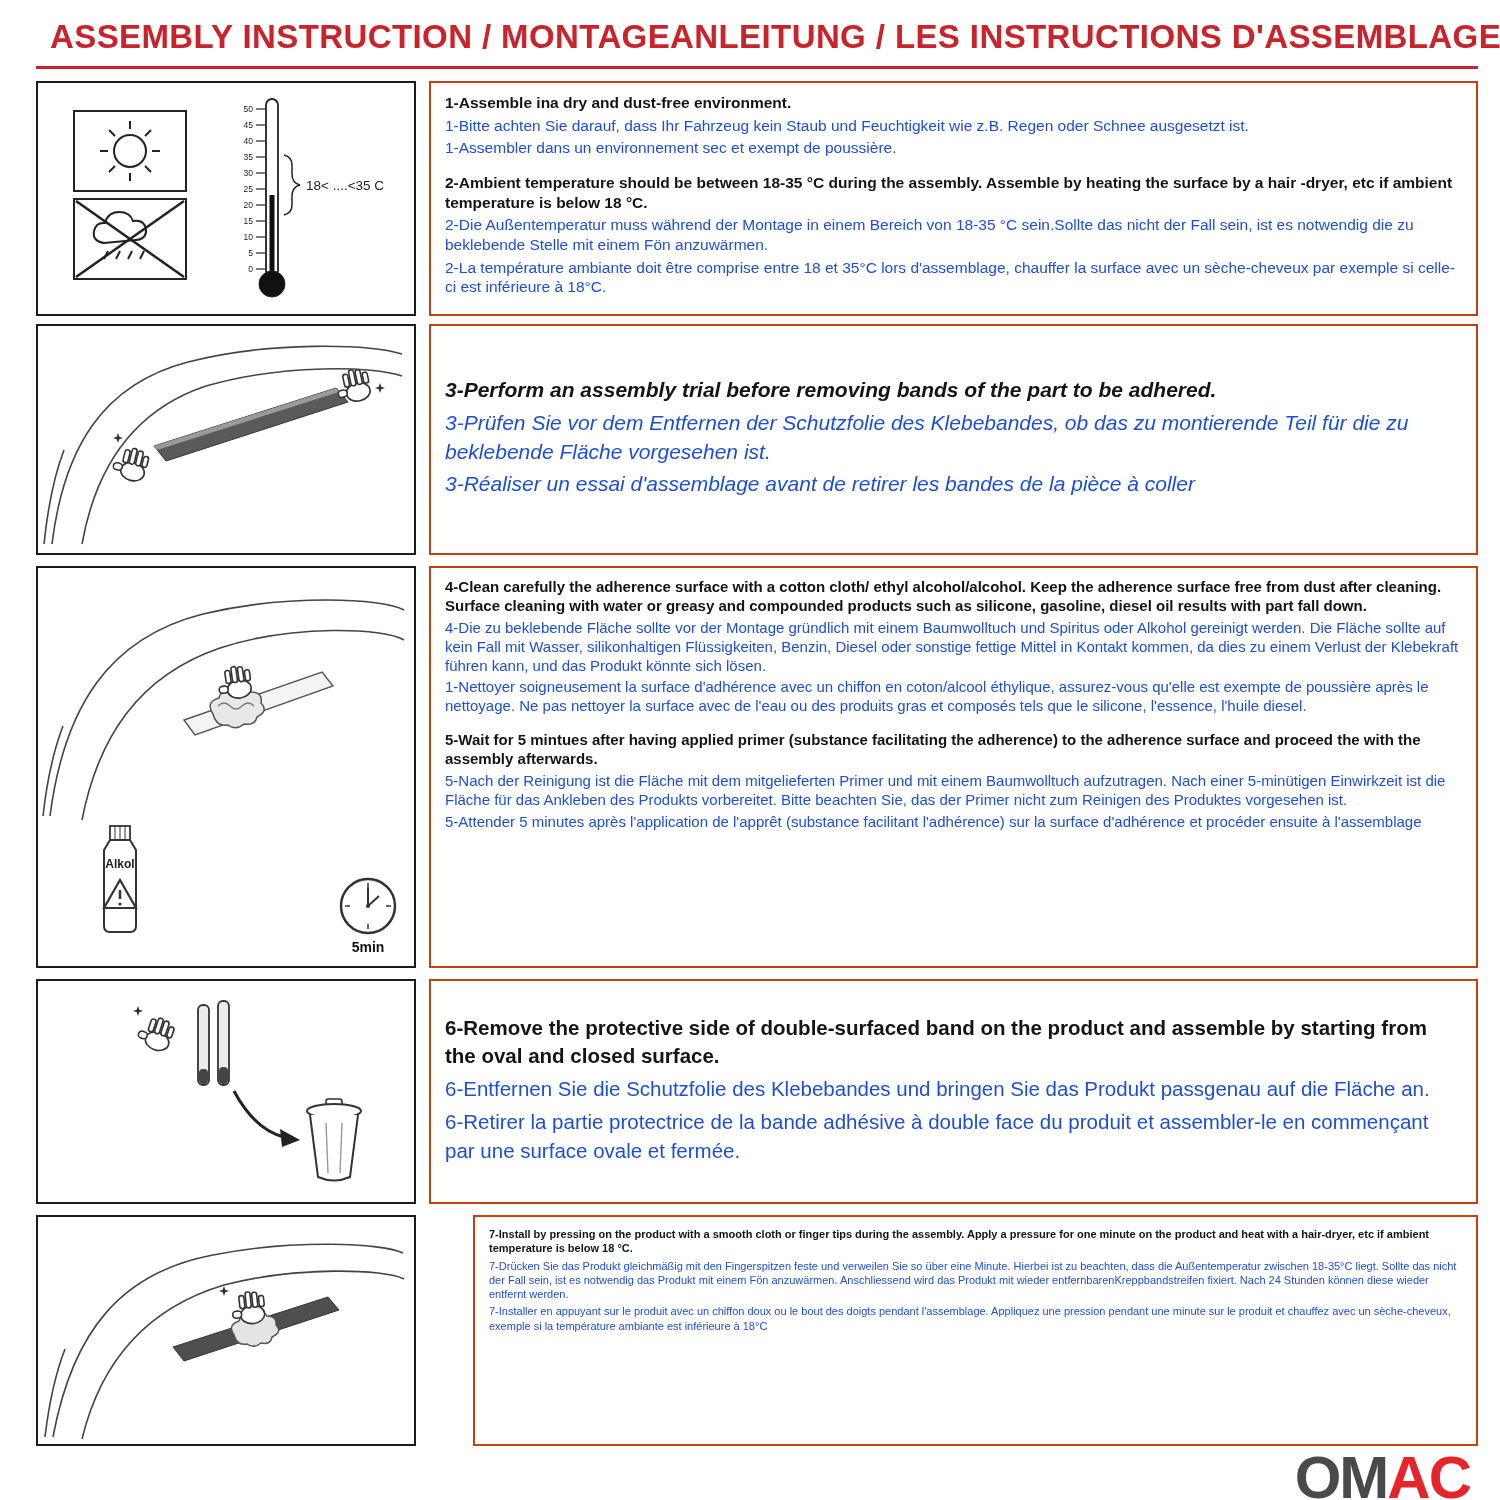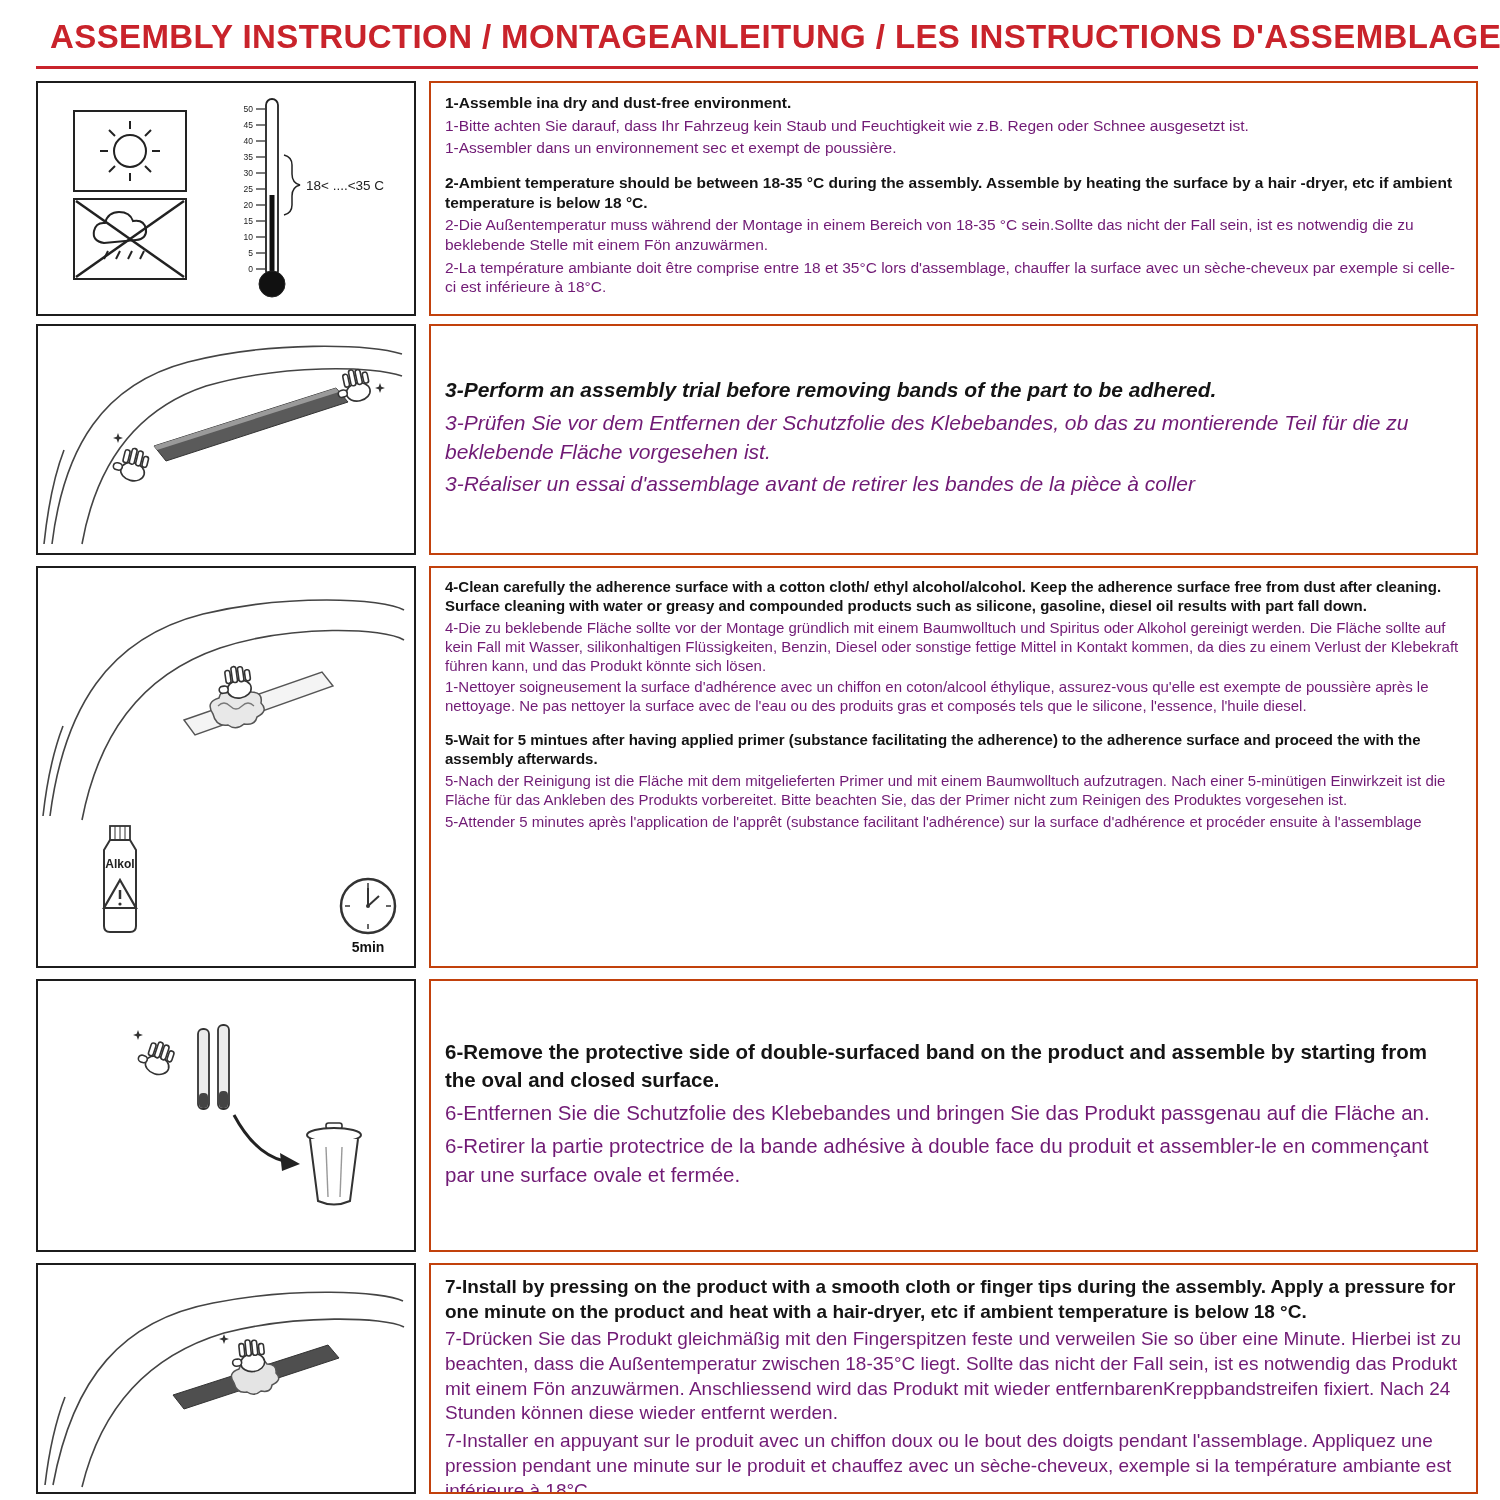--- a/index.html
+++ b/index.html
@@ -6,35 +6,35 @@
   html,body { width:1500px; height:1500px; background:#fff; overflow:hidden;
     font-family:"Liberation Sans", sans-serif; }
   .page { width:1500px; height:1500px; padding:12px 22px 8px 36px; background:#fff; }
   h1.title { font-size:33px; font-weight:700; color:#c9232b; letter-spacing:0.4px;
     margin:6px 0 10px 14px; white-space:nowrap; }
   .title-rule { height:3px; background:#c9232b; margin:0 0 12px 0; }
   .row { display:flex; gap:13px; }
   .row.r1 { height:235px; margin-bottom:8px; }
   .row.r2 { height:231px; margin-bottom:11px;font-style:italic; }
   .row.r3 { height:402px; margin-bottom:11px; }
-  .row.r4 { height:273px; margin-bottom:11px;border-radius:28px; }
+  .row.r4 { height:225px; margin-bottom:11px;border-radius:28px; }
   .row.r5 { height:231px; }
   .art { width:380px; flex:none; border:2px solid #1c1c1c; background:#fff; }
   .art svg { width:100%; height:100%; display:block; }
   .txt { flex:1; border:2px solid #c2410c; background:#fff; padding:10px 14px; overflow:hidden; }
-  .txt p { margin:0 0 3px 0; color:#701a75; }
+  .txt p { margin:0 0 3px 0; color:#1d4ed8; }
   .txt p.b { font-weight:700; color:#141414; }
   .txt p.gap { margin-top:15px; }
   .s1 .txt { font-size:15.5px; line-height:1.27; }
   .s2 .txt { font-size:21px; line-height:1.38; display:flex; flex-direction:column; justify-content:center; }
   .s2 .txt p { margin-bottom:4px; }
   .s3 .txt { font-size:15px; line-height:1.26; }
   .s4 .txt { font-size:20.5px; line-height:1.4; display:flex; flex-direction:column; justify-content:center; }
   .s4 .txt p { margin-bottom:4px; }
-  .s5 .txt { font-size:19px; line-height:1.3; }
+  .s5 .txt { font-size:11px; line-height:1.3;margin-left:44px; }
   svg text { font-family:"Liberation Sans", sans-serif; }
   .footer { display:flex; justify-content:flex-end; padding:2px 8px 0 0; }
   .logo { font-size:60px; font-weight:700; letter-spacing:-2px; line-height:1; }
   .l-dark { color:#4a4a4c; }
   .l-red { color:#e6252b; }
 </style>
 </head>
 <body>
 
 <svg width="0" height="0" style="position:absolute" aria-hidden="true">

